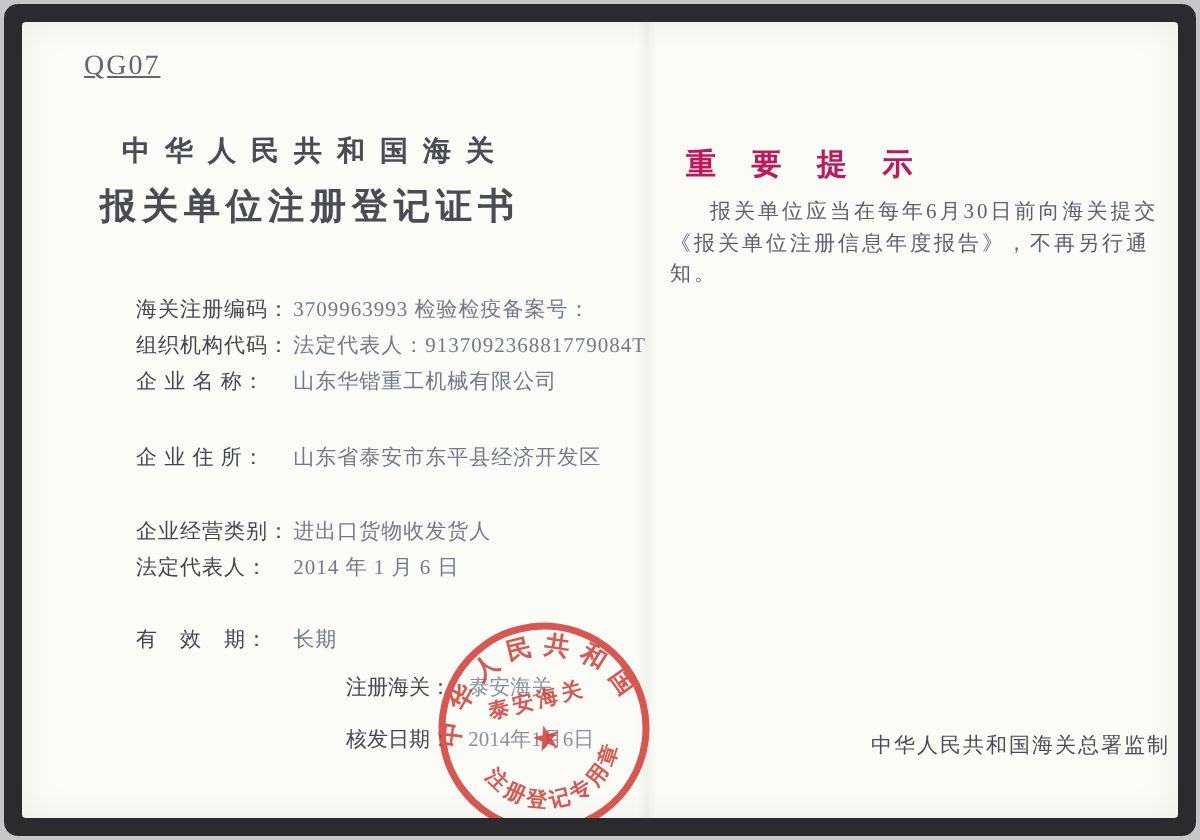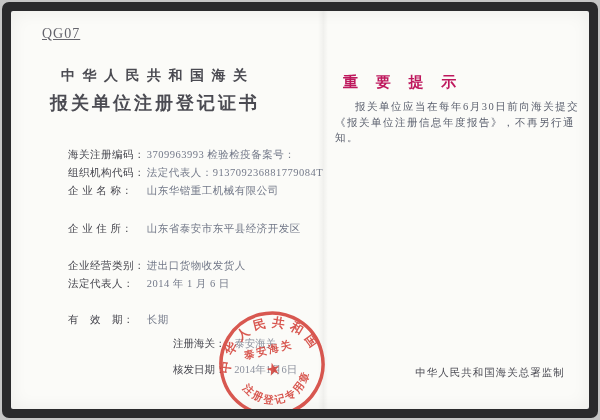--- a/index.html
+++ b/index.html
@@ -25,21 +25,21 @@
   .reg-row .lbl{color:#45454d;}
   .reg-row .val{color:#8b909d;margin-left:6px;}
   .reg0{top:326px}.reg1{top:352px}
   .seal{position:absolute;left:206px;top:298px;width:110px;height:110px;z-index:2;
         transform:rotate(-14deg);opacity:0.85;}
   
   .notice-title{position:absolute;left:332px;top:62px;width:224px;text-align:left;
                 font-size:15px;font-weight:bold;letter-spacing:7px;color:#be185d;white-space:nowrap;}
   .notice-body{position:absolute;left:324px;top:88px;width:248px;font-size:10.5px;
                line-height:15.5px;letter-spacing:1.5px;color:#5b606e;text-indent:1.9em;}
-  .issuer{position:absolute;left:384px;top:355px;width:190px;text-align:center;
+  .issuer{position:absolute;left:384px;top:355px;width:190px;text-align:right;
           font-size:10.5px;letter-spacing:1px;color:#4b4b53;white-space:nowrap;}
 </style>
 </head>
 <body>
 
 <div class="photo">
   <div class="frame"></div>
   <div class="paper">
     <div class="crease"></div>
 

